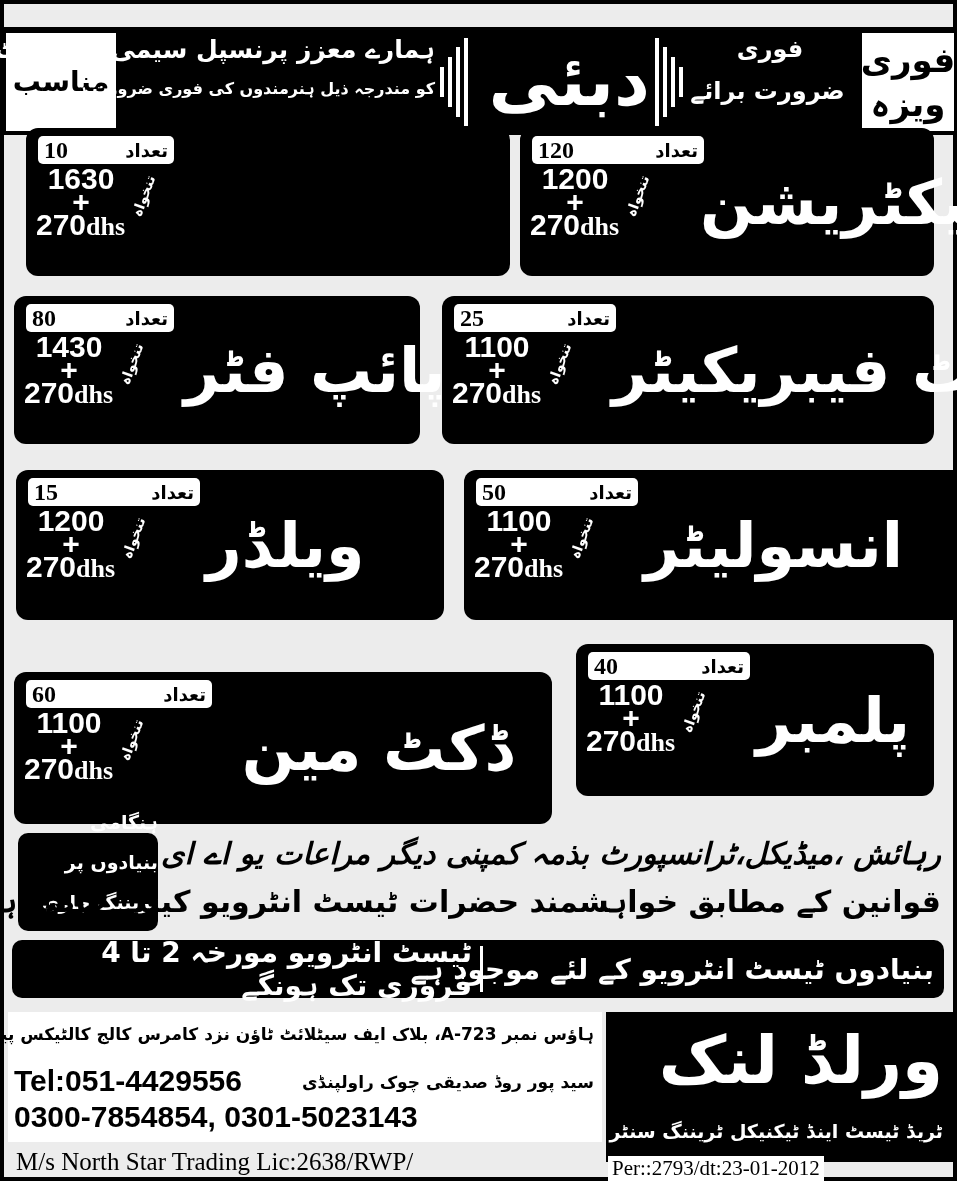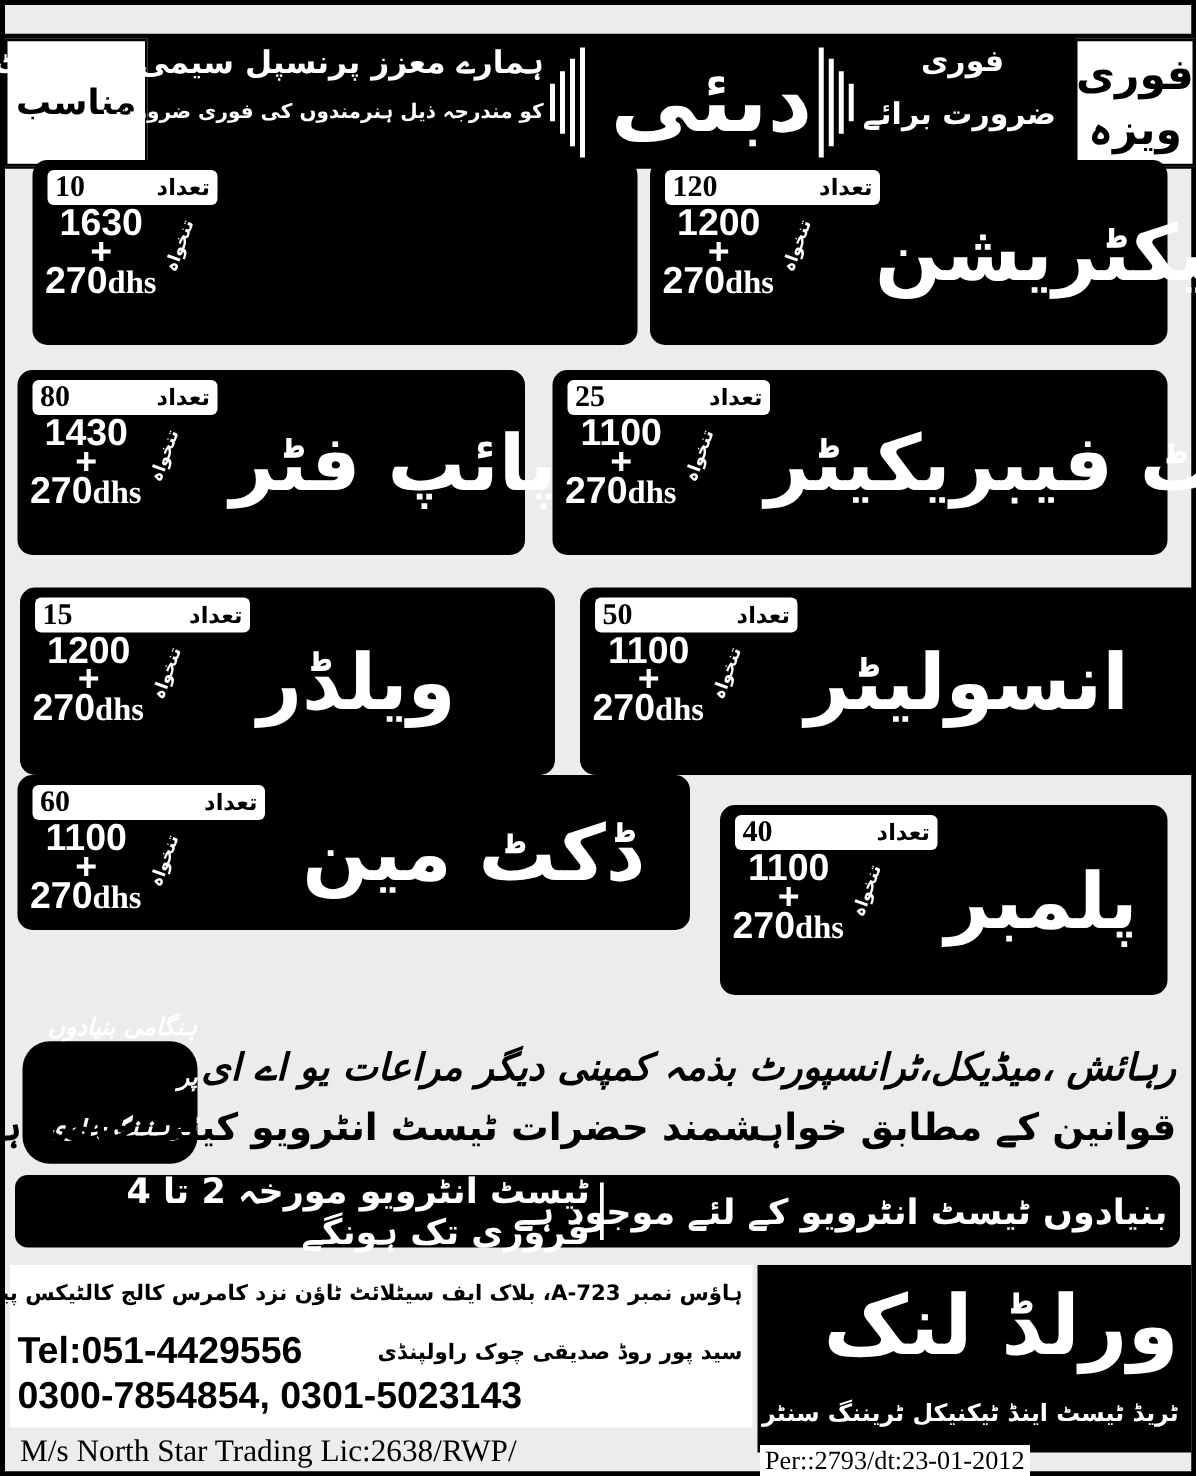--- a/index.html
+++ b/index.html
@@ -22,21 +22,21 @@
   .card .count{position:absolute;left:12px;top:8px;background:#fff;color:#000;border-radius:5px;height:28px;display:flex;align-items:center;justify-content:space-between;padding:0 6px;font-family:"Liberation Serif",serif;font-weight:bold;font-size:24px;}
   .card .count .cnt-label{font-family:"DejaVu Sans",sans-serif;font-size:18px;direction:rtl;}
   .card .salary{position:absolute;left:10px;top:38px;font-family:"Liberation Sans",sans-serif;font-weight:bold;color:#fff;line-height:26px;}
   .card .salary .amt{font-size:30px;display:block;text-align:center;width:90px;}
   .card .salary .plus{font-size:30px;display:block;text-align:center;width:90px;line-height:20px;}
   .card .salary .allow{font-size:30px;display:block;}
   .card .salary .allow small{font-family:"Liberation Serif",serif;font-size:26px;}
   .card .sal-label{position:absolute;top:60px;font-size:14px;font-weight:bold;transform:rotate(-70deg);direction:rtl;}
   .card .title{position:absolute;right:12px;top:8px;bottom:8px;display:flex;align-items:center;justify-content:flex-end;direction:rtl;font-weight:bold;font-size:62px;white-space:nowrap;}
   
-  .info-box{position:absolute;left:18px;top:833px;width:140px;height:98px;background:#000;border-radius:22px;color:#fff;font-weight:bold;font-size:19px;direction:rtl;display:flex;flex-direction:column;align-items:center;justify-content:center;line-height:40px;font-style:italic;}
+  .info-box{position:absolute;left:18px;top:833px;width:140px;height:98px;background:#000;border-radius:10px;color:#fff;font-weight:bold;font-size:19px;direction:rtl;display:flex;flex-direction:column;align-items:center;justify-content:center;line-height:40px;}
   .info-line{position:absolute;right:16px;width:770px;direction:rtl;text-align:right;font-weight:bold;font-size:30px;color:#000;white-space:nowrap;}
   .deleg-bar{position:absolute;left:12px;top:940px;width:932px;height:58px;background:#000;border-radius:10px;color:#fff;font-weight:bold;direction:rtl;}
   .deleg-bar .right{position:absolute;right:10px;top:0;height:58px;display:flex;align-items:center;font-size:28px;}
   .deleg-bar .divider{position:absolute;left:468px;top:6px;width:3px;height:46px;background:#fff;}
   .deleg-bar .left{position:absolute;left:10px;top:0;width:450px;height:58px;display:flex;align-items:center;justify-content:flex-end;font-size:28px;}
   
   .contact{position:absolute;left:8px;top:1012px;width:594px;height:130px;background:#fff;}
   .addr1{position:absolute;right:8px;top:12px;direction:rtl;font-weight:bold;font-size:17px;white-space:nowrap;color:#000;}
   .addr2{position:absolute;right:8px;top:60px;direction:rtl;font-weight:bold;font-size:17px;white-space:nowrap;color:#000;}
   .tel{position:absolute;left:6px;top:52px;font-family:"Liberation Sans",sans-serif;font-weight:bold;font-size:30px;color:#000;}
@@ -169,21 +169,21 @@
   </div>
   <div class="salary">
     <span class="amt">1100</span>
     <span class="plus">+</span>
     <span class="allow"><span>270</span><small>dhs</small></span>
   </div>
   <div class="sal-label" style="left:96px;">تنخواہ</div>
   <div class="title" style="left:180px;">پلمبر</div>
 </div>
 
-<div class="card" style="left:14px;top:620px;width:538px;height:124px;">
+<div class="card" style="left:14px;top:672px;width:538px;height:152px;">
   <div class="count" style="width:174px;">
     <span>60</span>
     <span class="cnt-label">تعداد</span>
   </div>
   <div class="salary">
     <span class="amt">1100</span>
     <span class="plus">+</span>
     <span class="allow"><span>270</span><small>dhs</small></span>
   </div>
   <div class="sal-label" style="left:96px;">تنخواہ</div>

